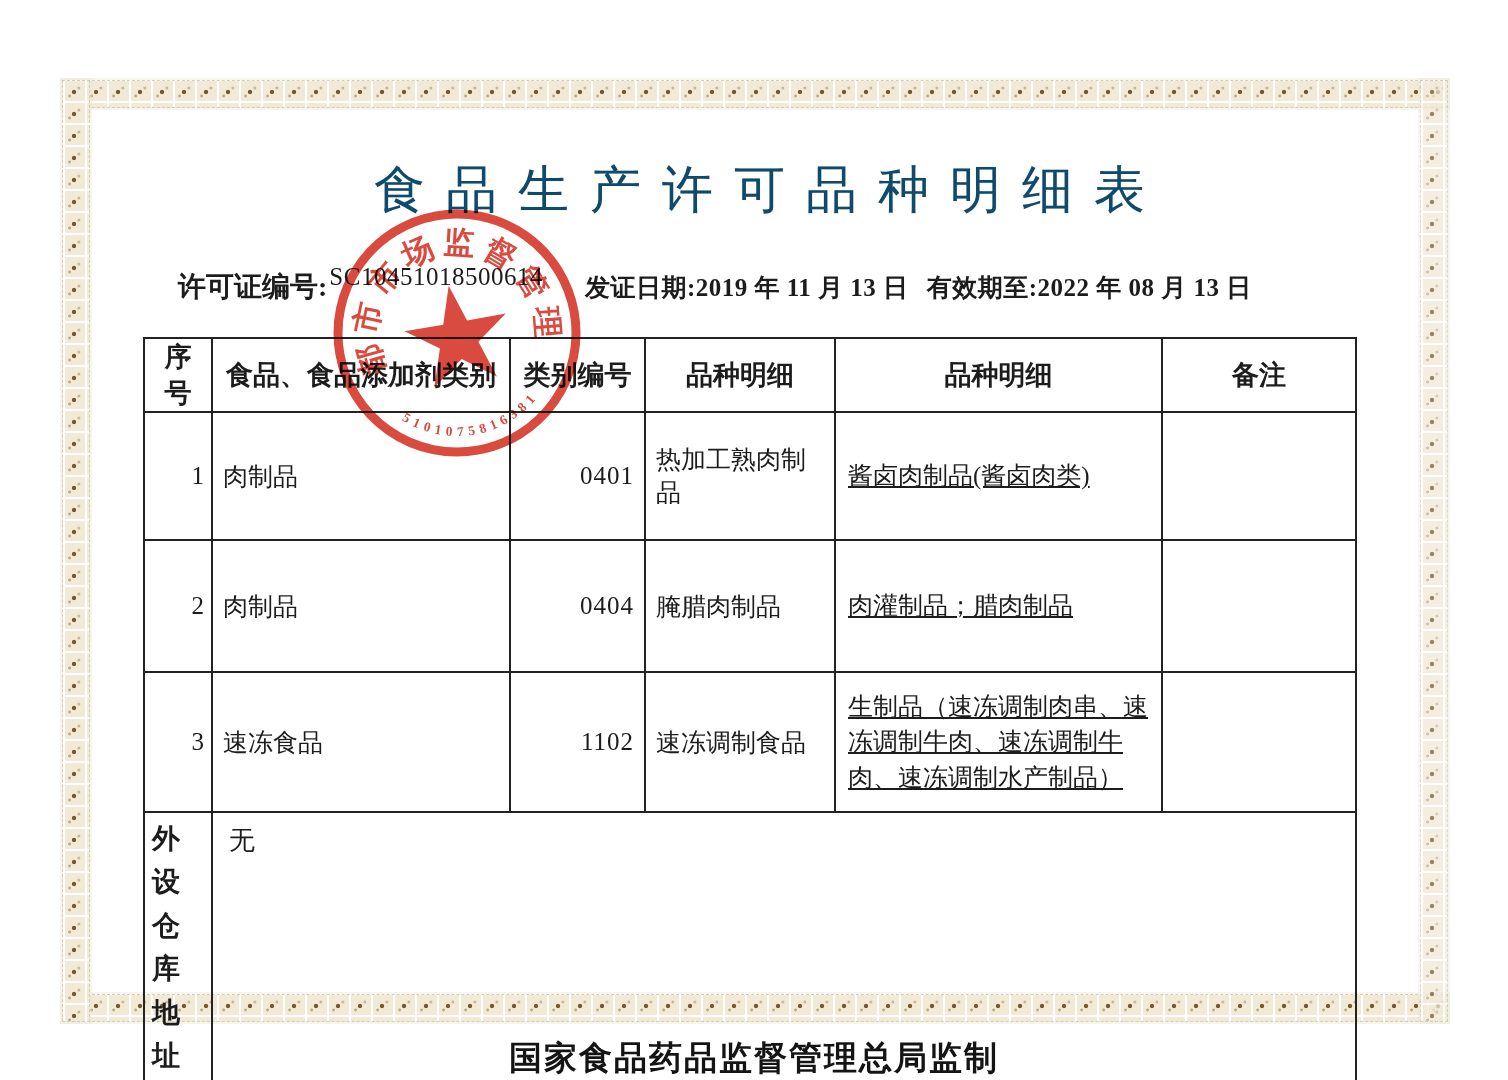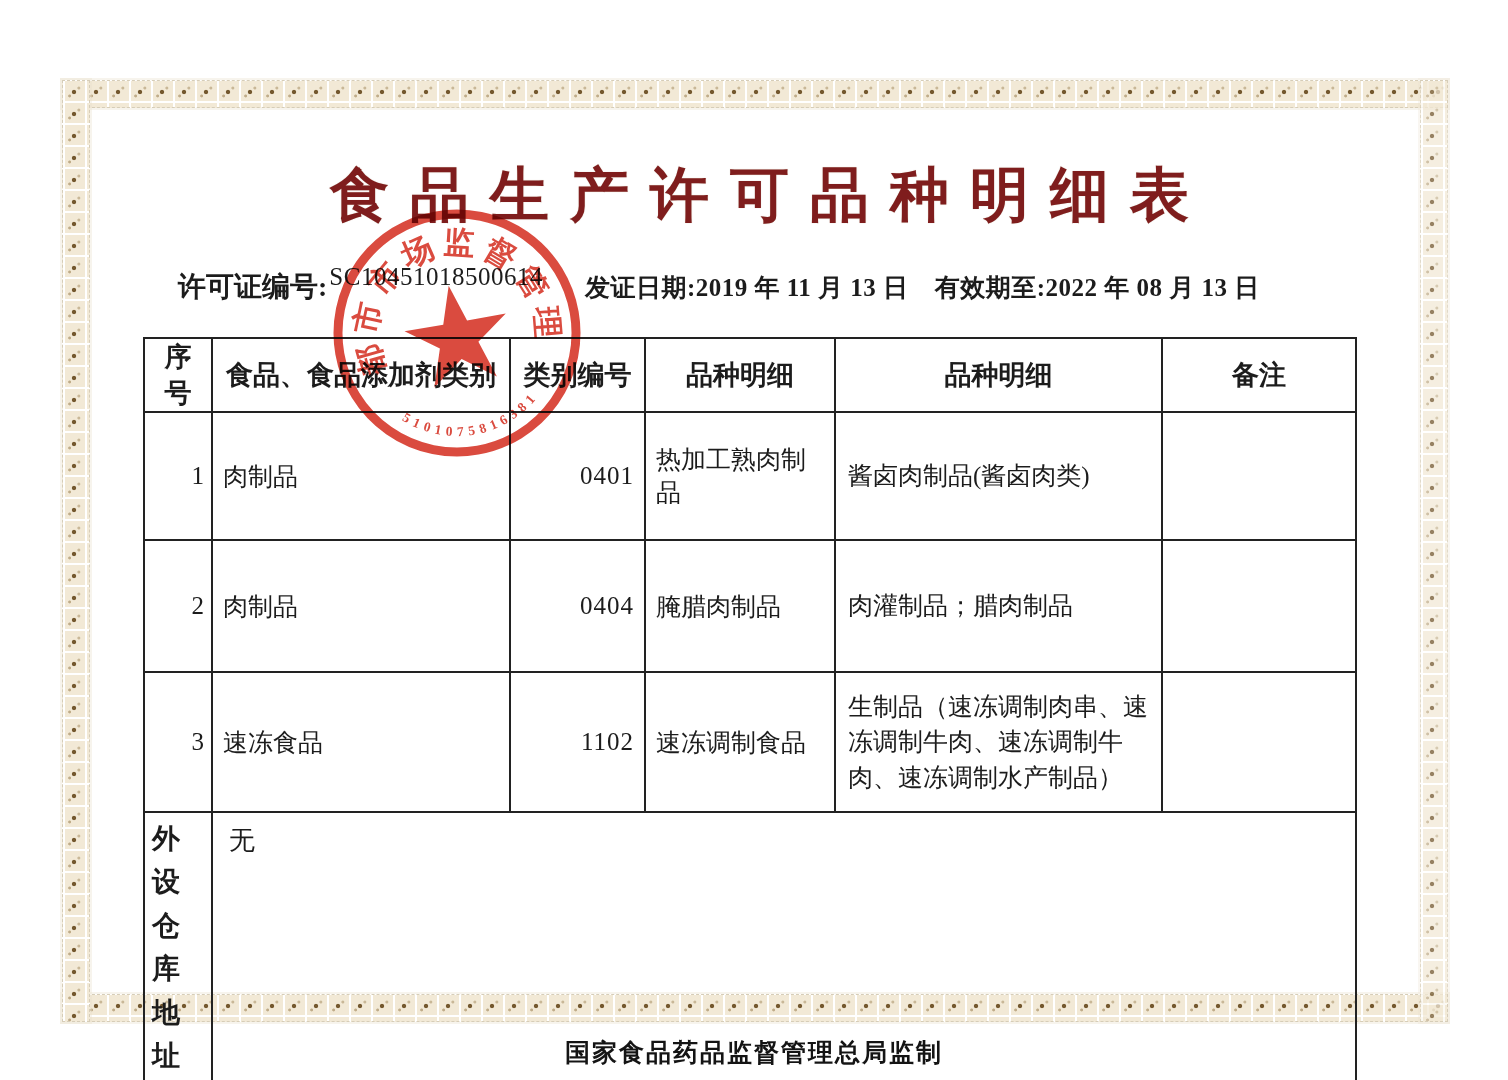--- a/index.html
+++ b/index.html
@@ -26,74 +26,74 @@
     box-shadow:0 0 0 2px rgba(232,224,202,.35);
   }
   .strip.top{left:62px;top:80px;width:1384px;height:26px;}
   .strip.bottom{left:62px;top:994px;width:1384px;height:26px;}
   .strip.left{left:62px;top:80px;width:26px;height:940px;}
   .strip.right{left:1420px;top:80px;width:26px;height:940px;opacity:.75;}
 
   
   .doc-title{
     position:absolute;left:40px;top:156px;width:1460px;
-    text-align:center;font-size:59px;font-weight:700;
-    letter-spacing:21px;color:#7f1d1d;
+    text-align:center;font-size:51px;font-weight:400;
+    letter-spacing:21px;color:#0c4a6e;
     text-shadow:0 0 1px rgba(118,83,31,.35);
     white-space:nowrap;
   }
 
   
   .license-line{
     position:absolute;left:178px;top:268px;white-space:nowrap;
   }
   .license-label{font-size:28px;font-weight:700;vertical-align:baseline;text-align:center;}
   .license-number{font-size:25px;display:inline-block;transform:translateY(-11px);margin-left:2px;letter-spacing:.5px;}
   .license-dates{font-size:25px;font-weight:600;margin-left:42px;letter-spacing:.5px;}
-  .license-dates .valid{margin-left:26px;}
+  .license-dates .valid{margin-left:18px;}
 
   
   table.license-table{
     position:absolute;left:143px;top:337px;width:1212px;
     border-collapse:collapse;table-layout:fixed;
     font-size:25px;
   }
   .license-table th,.license-table td{
     border:2px solid #222222;
     padding:0 10px;
     vertical-align:middle;
     overflow:hidden;
   }
   .license-table thead th{font-size:27px;font-weight:700;text-align:center;height:56px;}
   .license-table td.c-no{text-align:right;padding-right:7px;}
   .license-table td.c-cat{}
   .license-table td.c-code{padding-left:2px;letter-spacing:1px;text-align:right;}
   .license-table td.c-name{}
-  .license-table td.c-detail{padding-left:12px;padding-right:8px;line-height:1.42;}
+  .license-table td.c-detail{padding-left:12px;padding-right:8px;line-height:1.42;text-decoration:underline;}
   .r1{height:128px;} .r2{height:132px;} .r3{height:140px;}
   .rw{height:133px;}
   td.warehouse-label{
     font-weight:700;font-size:28px;line-height:1.55;
     padding:4px 4px 4px 7px;vertical-align:middle;letter-spacing:1px;
   }
   td.warehouse-value{vertical-align:top;padding:10px 10px 0 16px;font-size:26px;}
 
   
   .seal{
     position:absolute;left:324px;top:200px;width:266px;height:266px;
     transform:rotate(-10deg);
     mix-blend-mode:multiply;opacity:.9;
     pointer-events:none;
   }
   .seal text{font-family:"Liberation Serif","DejaVu Serif",serif;font-weight:700;}
 
   
   .doc-footer{
     position:absolute;left:0;top:1036px;width:1508px;text-align:center;
-    font-size:25px;font-weight:700;letter-spacing:2px;color:#141414;
+    font-size:33px;font-weight:700;letter-spacing:2px;color:#141414;
   }
 </style>
 </head>
 <body>
 
 <div class="page">
 
   <div class="strip top"></div>
   <div class="strip bottom"></div>
   <div class="strip left"></div>

